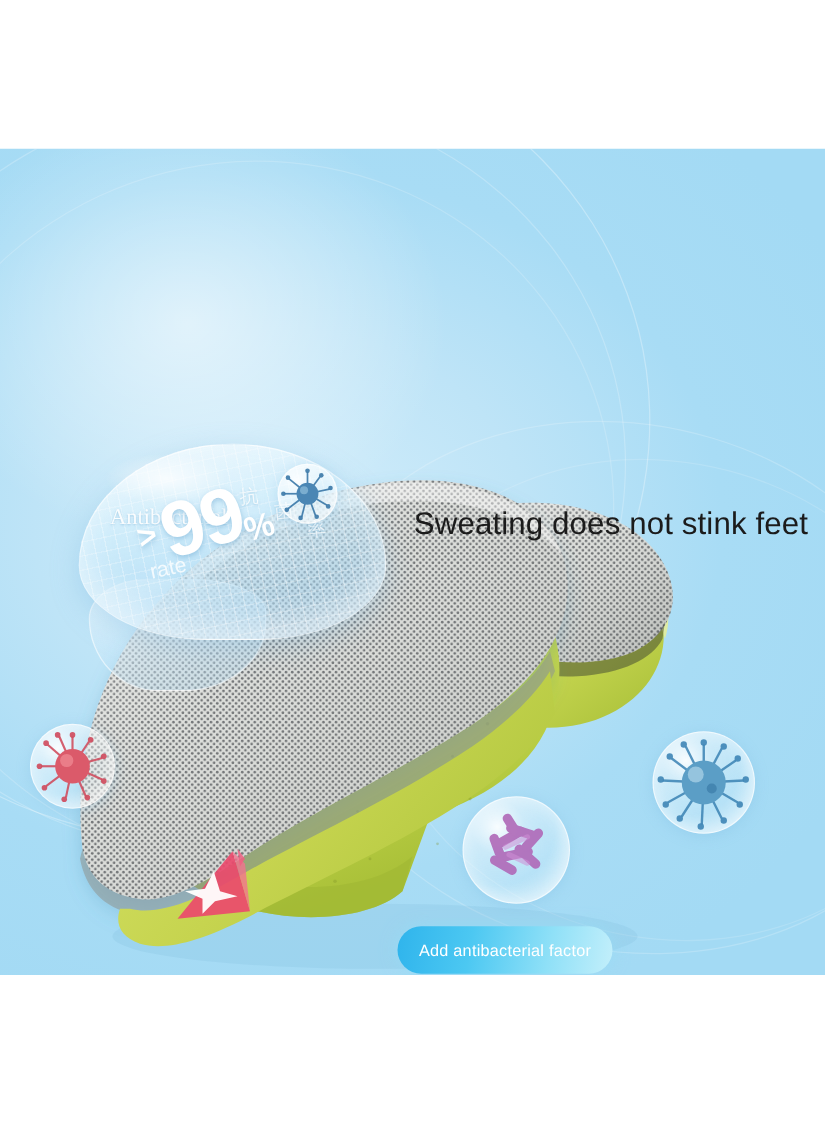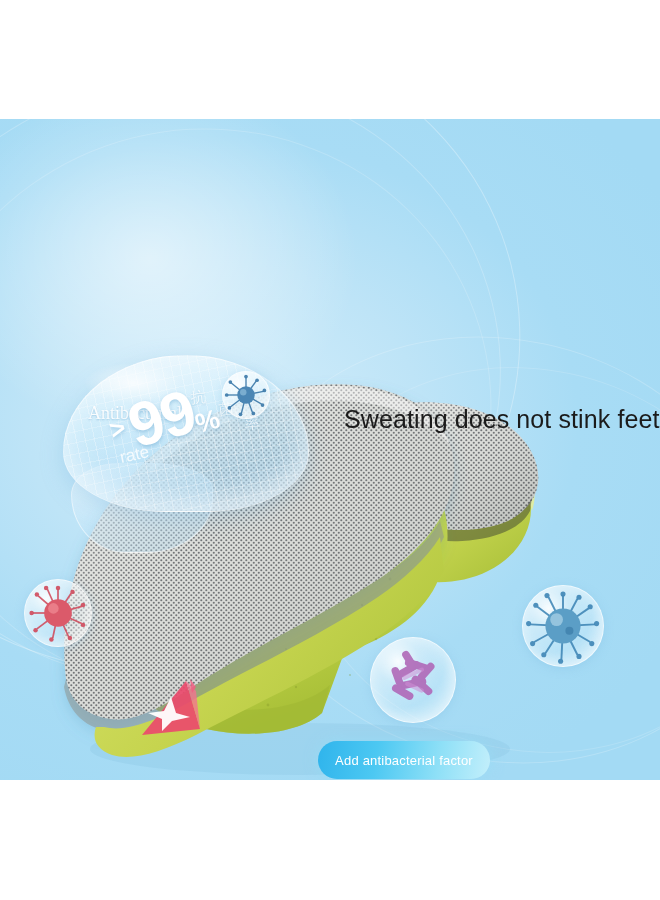--- a/index.html
+++ b/index.html
@@ -61,21 +61,20 @@
     letter-spacing: 0.1px;
   }
   .headline2 {
     position: absolute;
     left: 331px;
     top: 286px;
     font-size: 25px;
     color: #1b1b1b;
     white-space: nowrap;
     letter-spacing: 0.1px;
-    padding-left: 13px;
   }
 
   
   #dome {
     position: absolute;
     left: 55px;
     top: 236px;
     width: 260px;
     height: 200px;
   }

